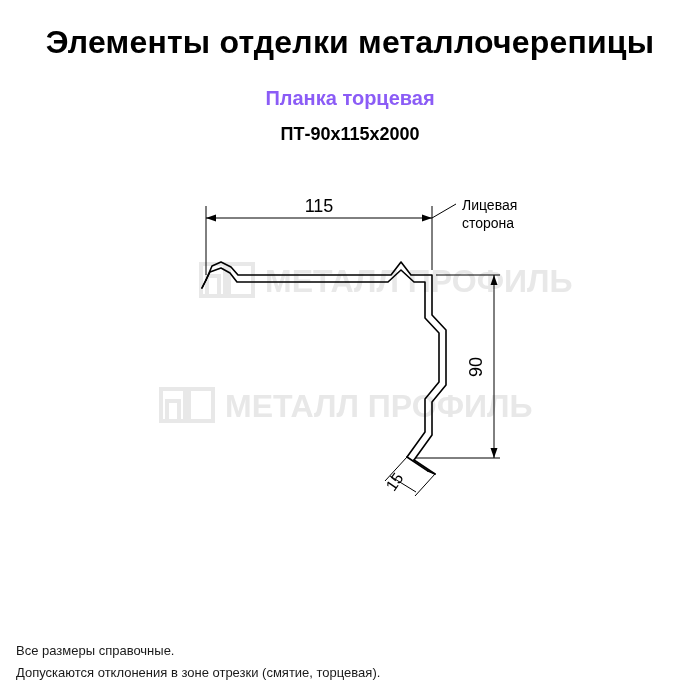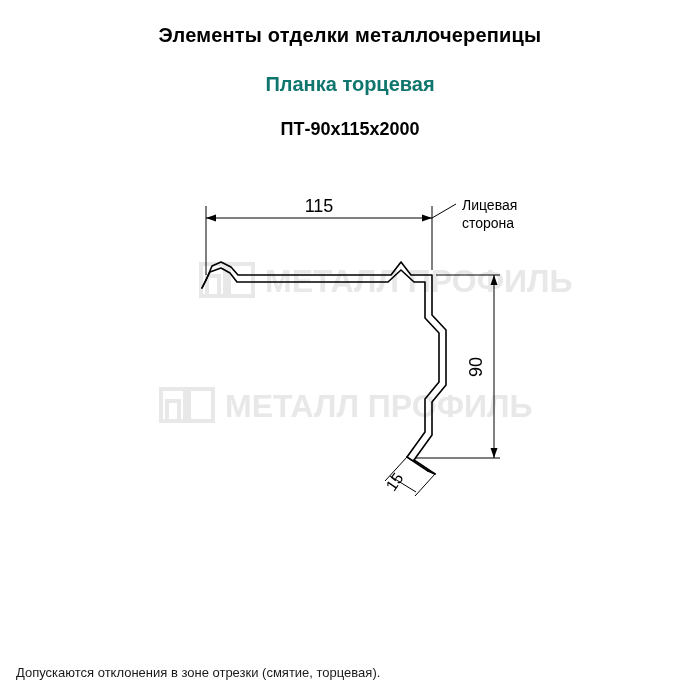--- a/index.html
+++ b/index.html
@@ -25,34 +25,34 @@
   .header {
     position: absolute;
     top: 0;
     left: 0;
     width: 700px;
     text-align: center;
   }
   .title-main {
     margin: 0;
     padding-top: 24px;
-    font-size: 20px;
+    font-size: 32px;
     font-weight: bold;
     letter-spacing: 0.2px;
     color: #000000;
   }
   .title-sub {
     margin: 0;
     padding-top: 26px;
     font-size: 20px;
     font-weight: bold;
-    color: #0f766e;
+    color: #8b5cf6;
   }
   .title-code {
-    margin: 9px;
+    margin: 0;
     padding-top: 14px;
     font-size: 18px;
     font-weight: bold;
     color: #000000;
   }
 
   
   .drawing {
     position: absolute;
     top: 170px;
@@ -216,16 +216,17 @@
       <g stroke="#000000" stroke-width="1" fill="none">
         <line x1="416" y1="48" x2="440" y2="34"></line>
       </g>
       <text class="label-text" x="446" y="40">Лицевая</text>
       <text class="label-text" x="446" y="58">сторона</text>
 
     </svg>
   </div>
 
   <div class="footer">
+    <div class="footer-line">Все размеры справочные.</div>
     <div class="footer-line">Допускаются отклонения в зоне отрезки (смятие, торцевая).</div>
   </div>
 
 </div>
 
 </body></html>

